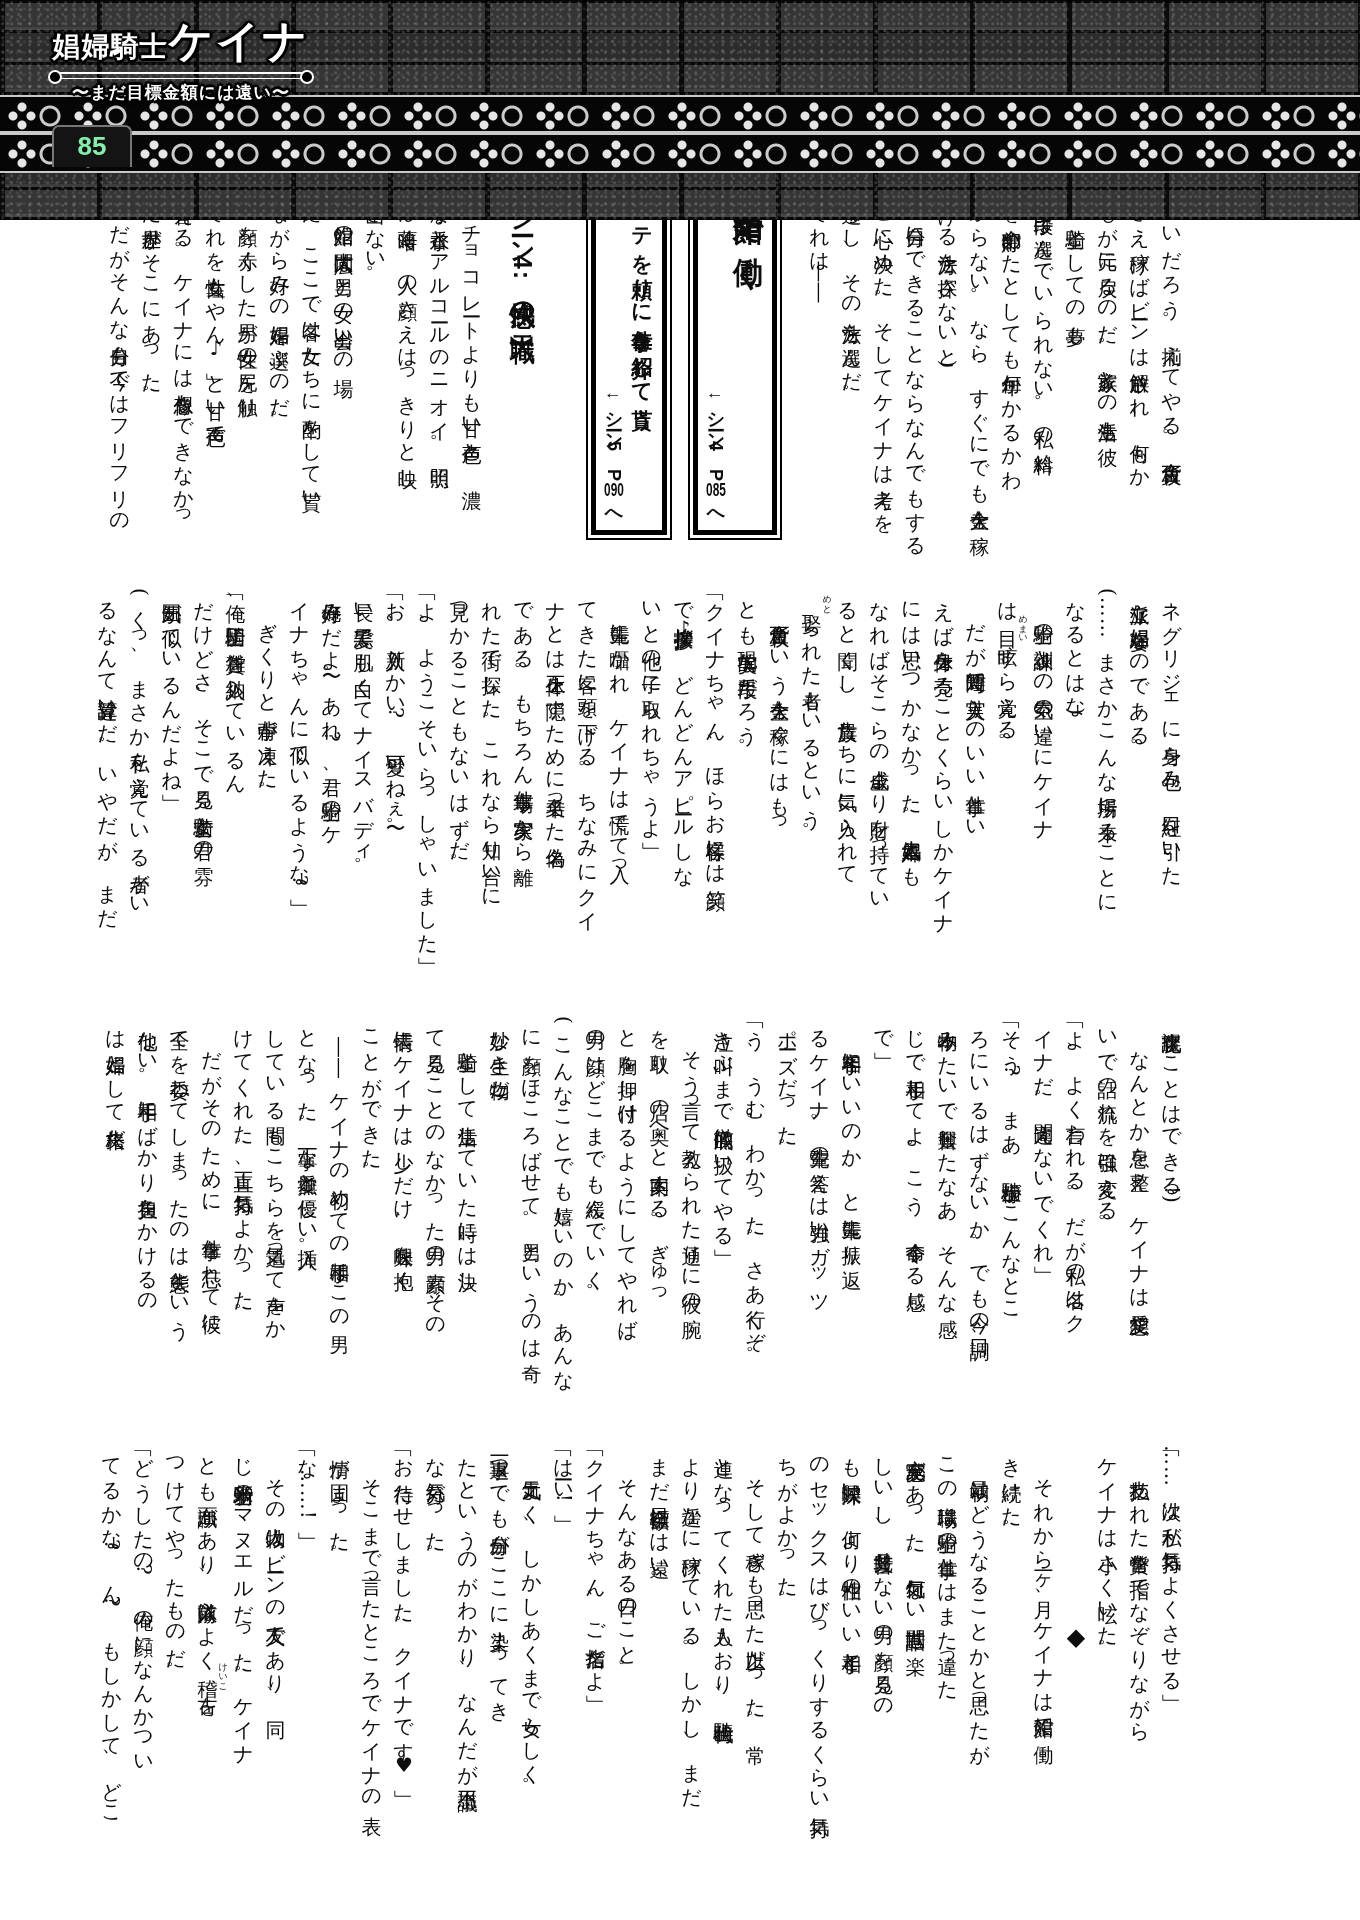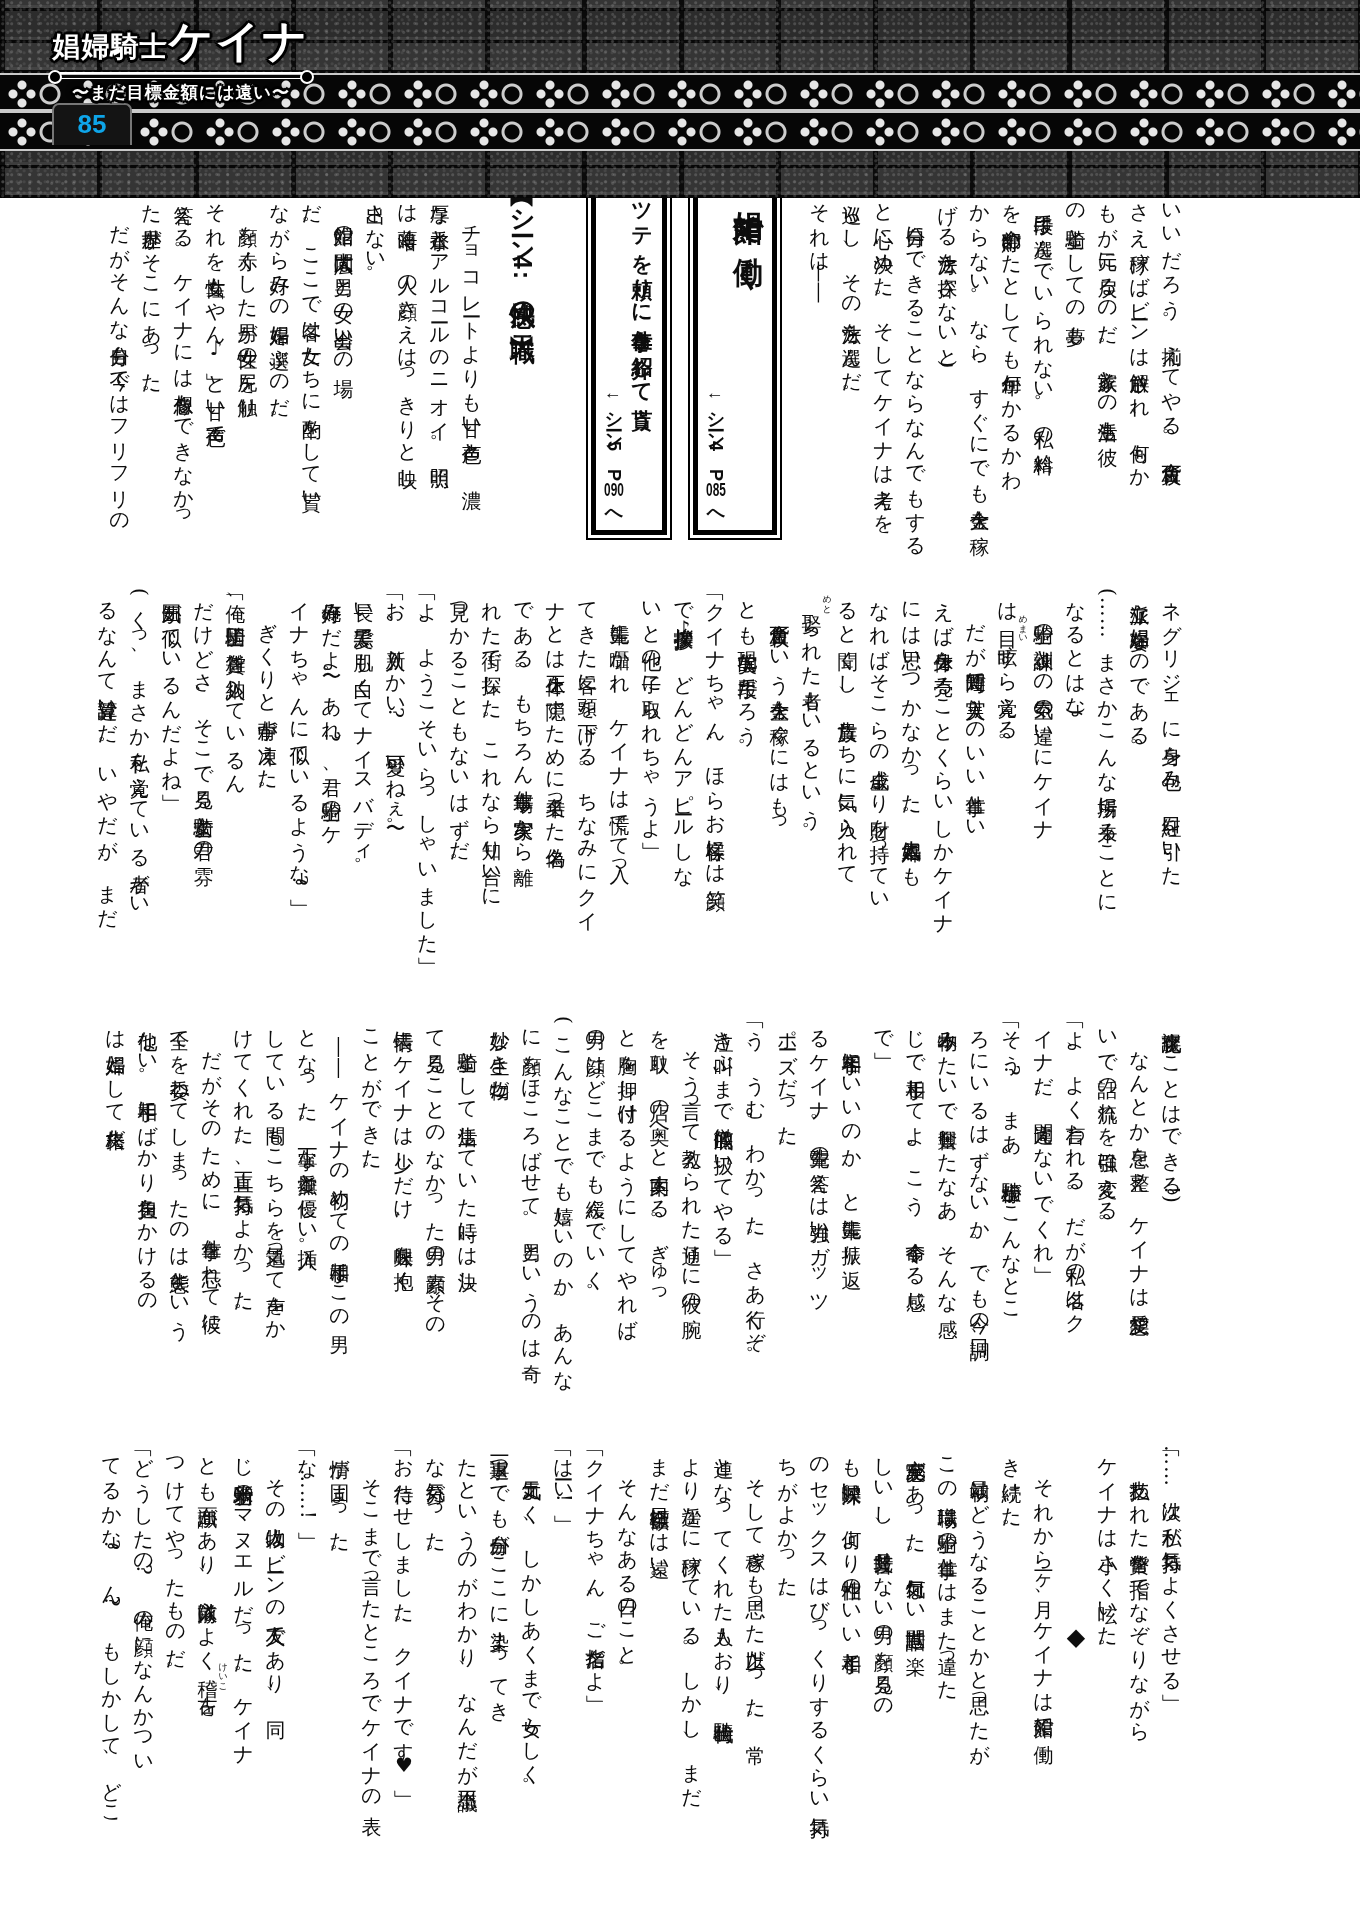--- a/index.html
+++ b/index.html
@@ -9,21 +9,21 @@
   
   .brick{position:relative;width:100%;
     background-color:#242424;
     background-image:
       radial-gradient(circle 1px at 30% 40%, rgba(210,210,210,.20) 1px, transparent 2px),
       radial-gradient(circle 1px at 70% 60%, rgba(230,230,230,.16) 1px, transparent 2px),
       radial-gradient(circle 1px at 45% 80%, rgba(180,180,180,.13) 1px, transparent 2px),
       repeating-linear-gradient(90deg, rgba(0,0,0,.8) 0 5px, transparent 5px 97px),
       repeating-linear-gradient(0deg, #070707 0 3px, #434343 3px 6px, #353535 6px 30px, #070707 30px 33px, #3c3c3c 33px 36px, #2c2c2c 36px 62px);
     background-size:9px 7px,11px 9px,7px 11px,auto,auto;}
-  .brick-top{height:73px;}
+  .brick-top{height:95px;}
   .brick-bottom{height:47px;}
 
   
   .lace{position:relative;width:100%;background-color:#060606;overflow:visible;
     border-top:2px solid #c9c9c9;border-bottom:2px solid #c9c9c9;box-sizing:border-box;
     background-image:
       radial-gradient(circle 4px at 22px 9px,  #e6e6e6 4px, transparent 5px),
       radial-gradient(circle 4px at 22px 27px, #e6e6e6 4px, transparent 5px),
       radial-gradient(circle 4px at 13px 18px, #e6e6e6 4px, transparent 5px),
       radial-gradient(circle 4px at 31px 18px, #e6e6e6 4px, transparent 5px),
@@ -72,21 +72,21 @@
   .box-label{margin:0;font-family:"Liberation Sans","DejaVu Sans",sans-serif;font-weight:bold;white-space:nowrap;}
   .box-a .box-label{font-size:30px;line-height:38px;letter-spacing:4px;}
   .box-b .box-label{font-size:21px;line-height:30px;letter-spacing:1px;}
   .box-ref{margin:0;font-family:"Liberation Sans","DejaVu Sans",sans-serif;font-weight:bold;
     font-size:18px;line-height:26px;text-align:end;white-space:nowrap;letter-spacing:0;}
   .tcy{text-combine-upright:all;}
 
   
   .page-tab{position:absolute;left:52px;top:-10px;width:80px;height:42px;background:#141414;
     border:2px solid #777;border-bottom:none;border-radius:7px 7px 0 0;box-sizing:border-box;
-    color:#0ea5e9;font-family:"Liberation Sans","DejaVu Sans",sans-serif;font-weight:bold;
+    color:#86efac;font-family:"Liberation Sans","DejaVu Sans",sans-serif;font-weight:bold;
     font-size:26px;text-align:center;line-height:38px;z-index:4;}
 </style>
 </head>
 <body>
 
 <div class="page">
 
   <div class="brick brick-top">
     <div class="logo">
       <div class="logo-title">

